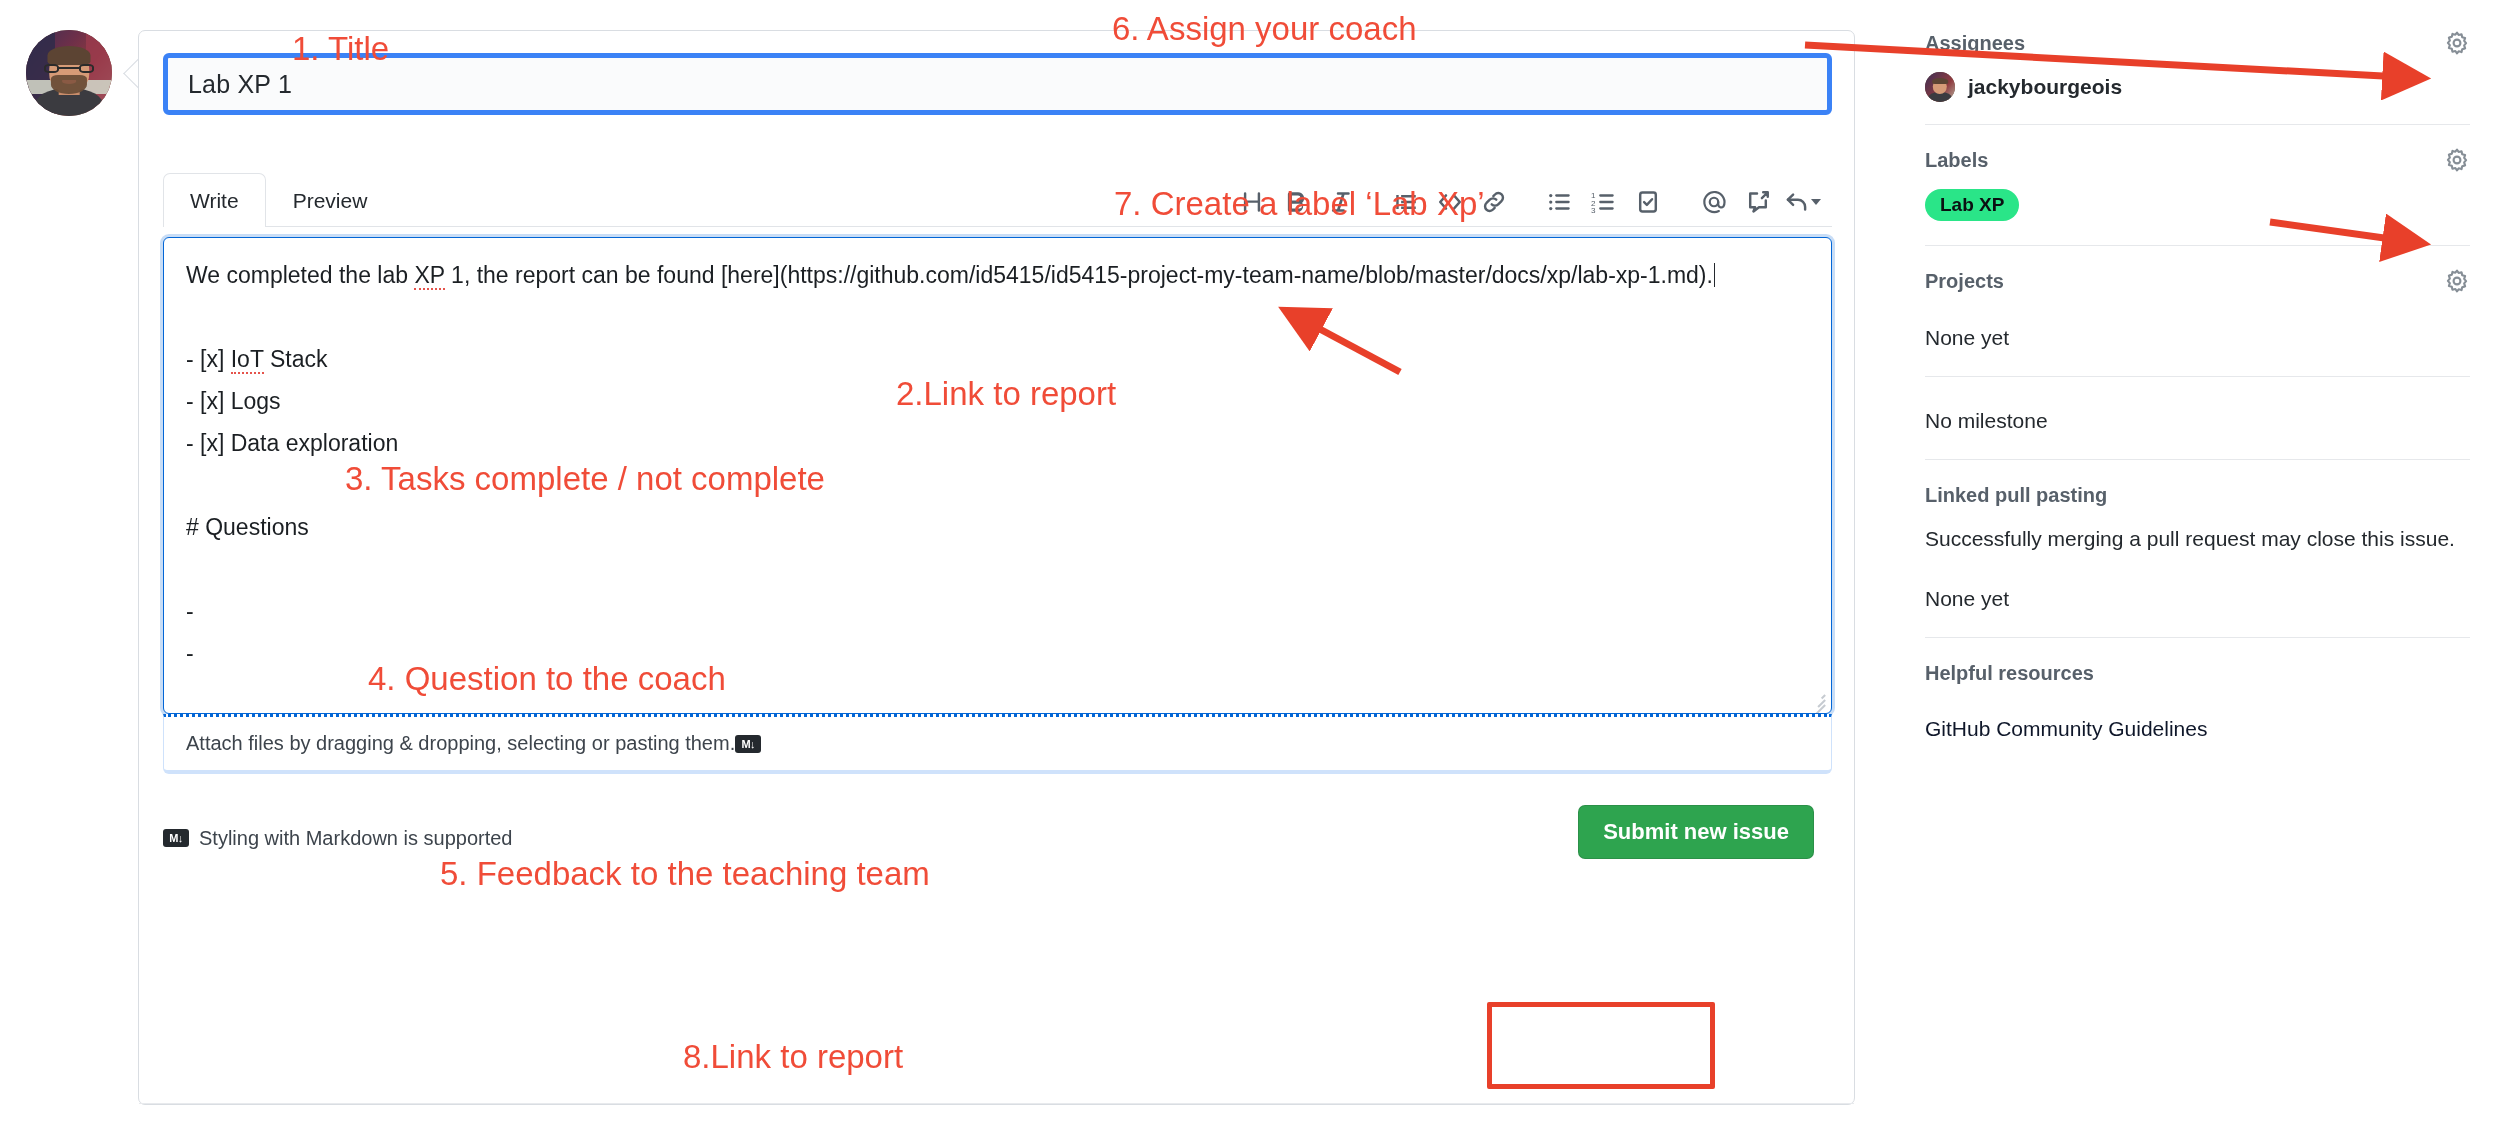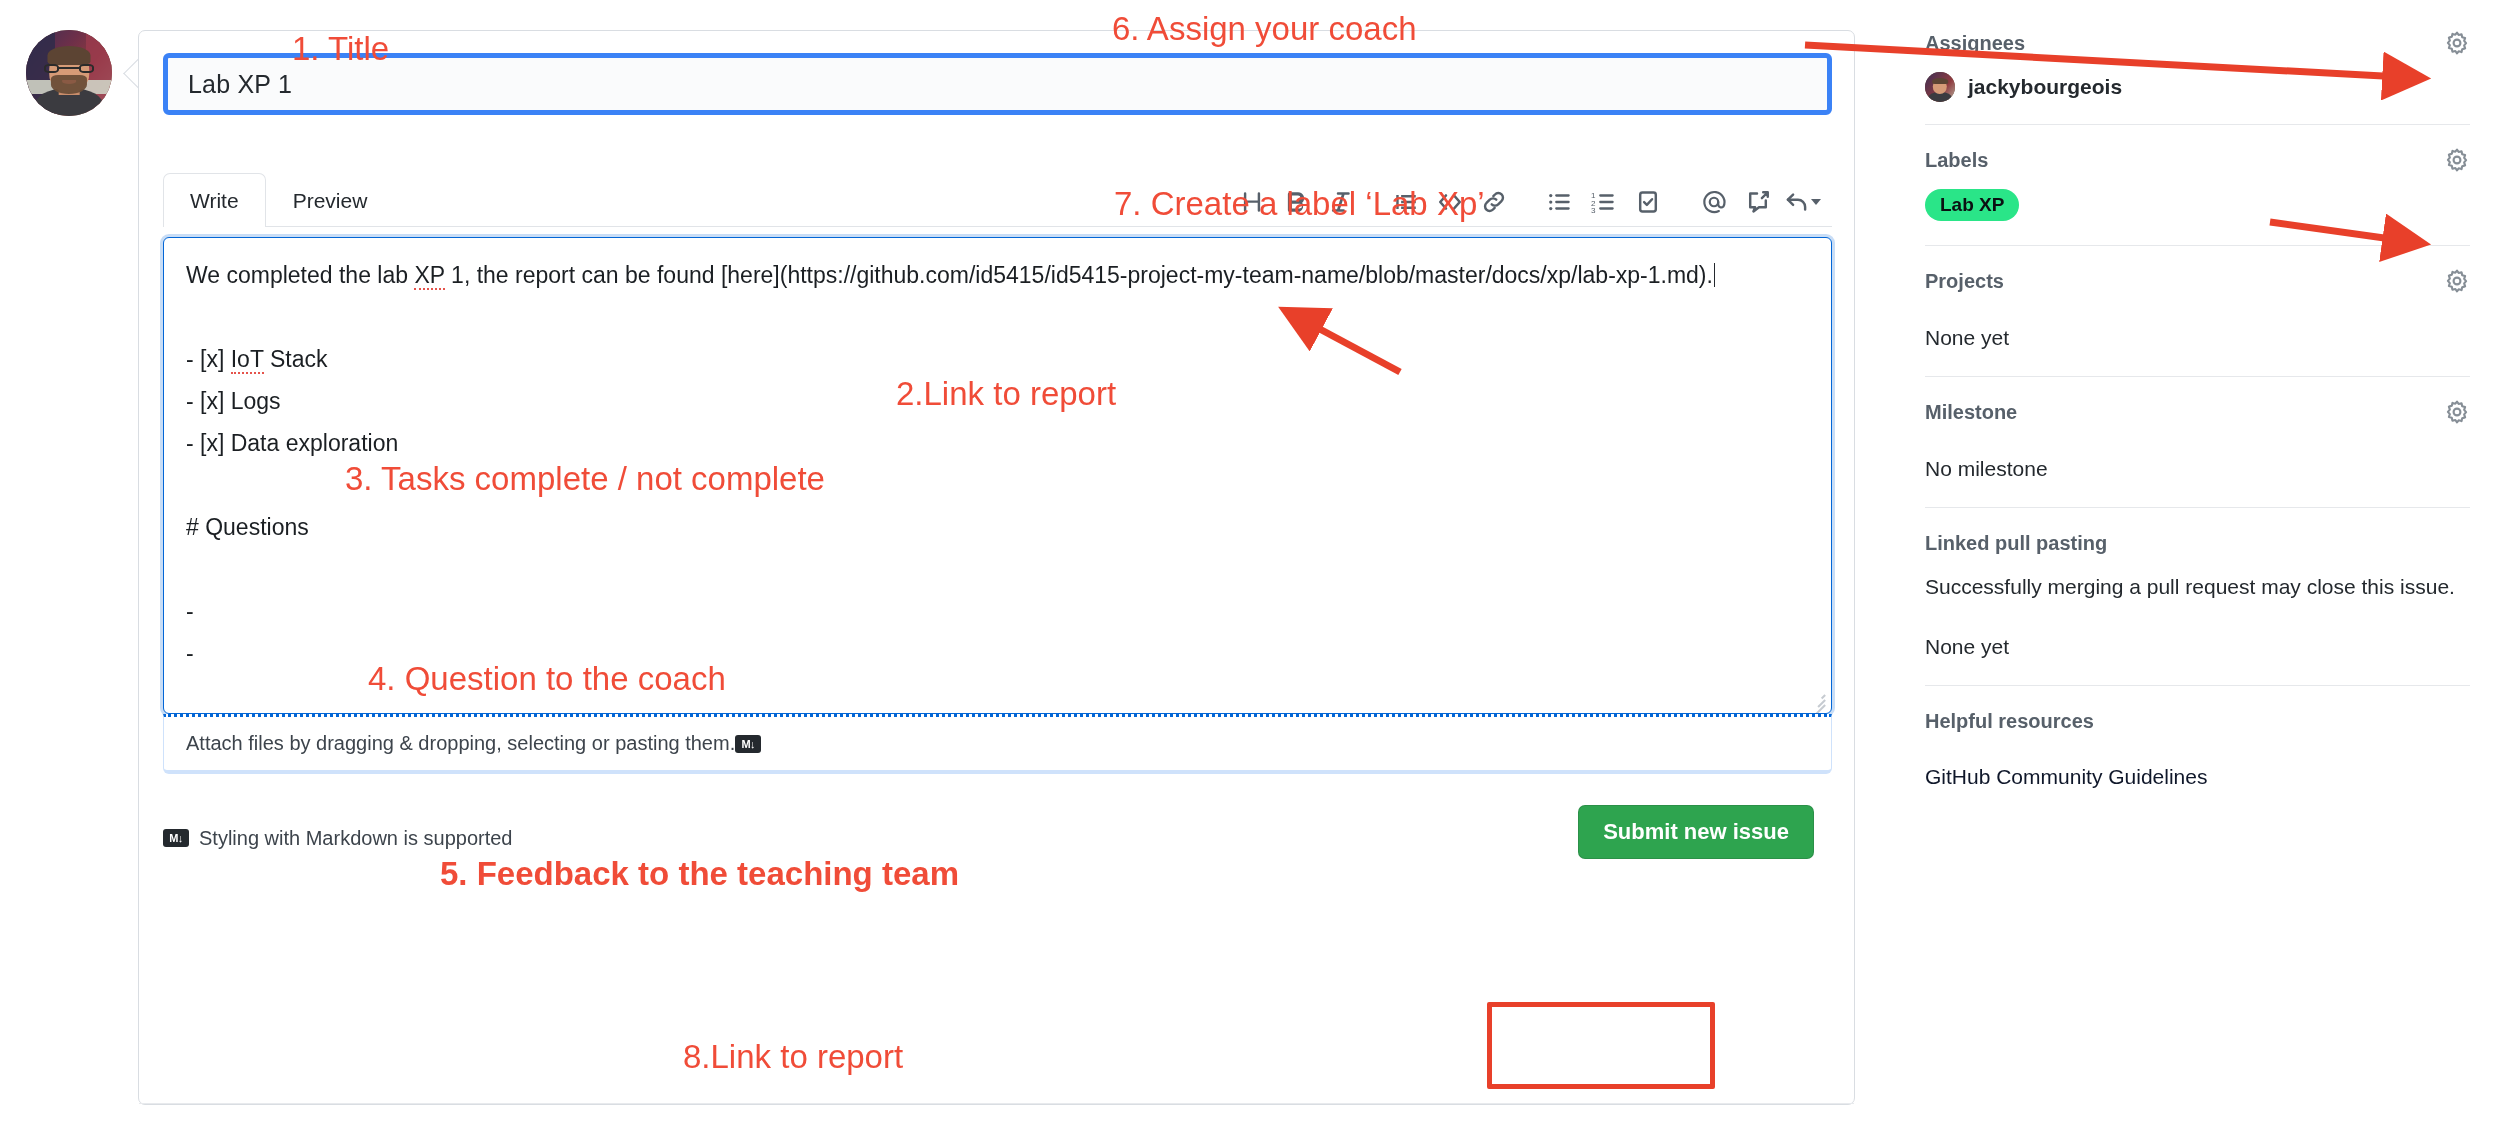--- a/index.html
+++ b/index.html
@@ -238,21 +238,21 @@
     position: absolute;
     color: #f04c38;
     font-family: "Liberation Sans", sans-serif;
     white-space: nowrap;
     pointer-events: none;
   }
   #anno1 { left: 292px;  top: 30px;  font-size: 33px; }
   #anno2 { left: 896px;  top: 375px; font-size: 33px; }
   #anno3 { left: 345px;  top: 460px; font-size: 33px; }
   #anno4 { left: 368px;  top: 660px; font-size: 33px; }
-  #anno5 { left: 440px;  top: 855px; font-size: 33px; font-weight: bold; }
+  #anno5 { left: 440px;  top: 855px; font-size: 33px; }
   #anno6 { left: 1112px; top: 10px;  font-size: 33px; }
   #anno7 { left: 1114px; top: 185px; font-size: 33px; }
   #anno8 { left: 683px;  top: 1038px; font-size: 33px; }
   .anno-svg { position: absolute; overflow: visible; pointer-events: none; }
 </style>
 </head>
 <body>
 
 <div id="avatar">
   <div class="av-sky"></div>
@@ -450,27 +450,20 @@
       <svg class="gear" viewBox="0 0 16 16" fill="none" stroke="currentColor" stroke-width="1.3">
           <circle cx="8" cy="8" r="2.1"></circle>
           <path d="M8 1.6 9 3.1l1.8-.5.4 1.8 1.8.5-.6 1.8 1.2 1.4-1.2 1.4.6 1.8-1.8.5-.4 1.8-1.8-.5L8 14.4l-1-1.5-1.8.5-.4-1.8-1.8-.5.6-1.8L2.4 7.9l1.2-1.4-.6-1.8 1.8-.5.4-1.8 1.8.5z" stroke-linejoin="round"></path>
         </svg>
     </div>
     <div class="sb-body">None yet</div>
     <div class="sb-divider" style="margin-top:26px"></div>
   </div>
 
   <div class="sb-section" style="margin-top:22px">
-    <div class="sb-head">
-      <span class="sb-title">Milestone</span>
-      <svg class="gear" viewBox="0 0 16 16" fill="none" stroke="currentColor" stroke-width="1.3">
-          <circle cx="8" cy="8" r="2.1"></circle>
-          <path d="M8 1.6 9 3.1l1.8-.5.4 1.8 1.8.5-.6 1.8 1.2 1.4-1.2 1.4.6 1.8-1.8.5-.4 1.8-1.8-.5L8 14.4l-1-1.5-1.8.5-.4-1.8-1.8-.5.6-1.8L2.4 7.9l1.2-1.4-.6-1.8 1.8-.5.4-1.8 1.8.5z" stroke-linejoin="round"></path>
-        </svg>
-    </div>
     <div class="sb-body">No milestone</div>
     <div class="sb-divider" style="margin-top:26px"></div>
   </div>
 
   <div class="sb-section" style="margin-top:24px">
     <div class="sb-head">
       <span class="sb-title">Linked pull pasting</span>
     </div>
     <div class="sb-para">Successfully merging a pull request may close this issue.</div>
     <div class="sb-body">None yet</div>

